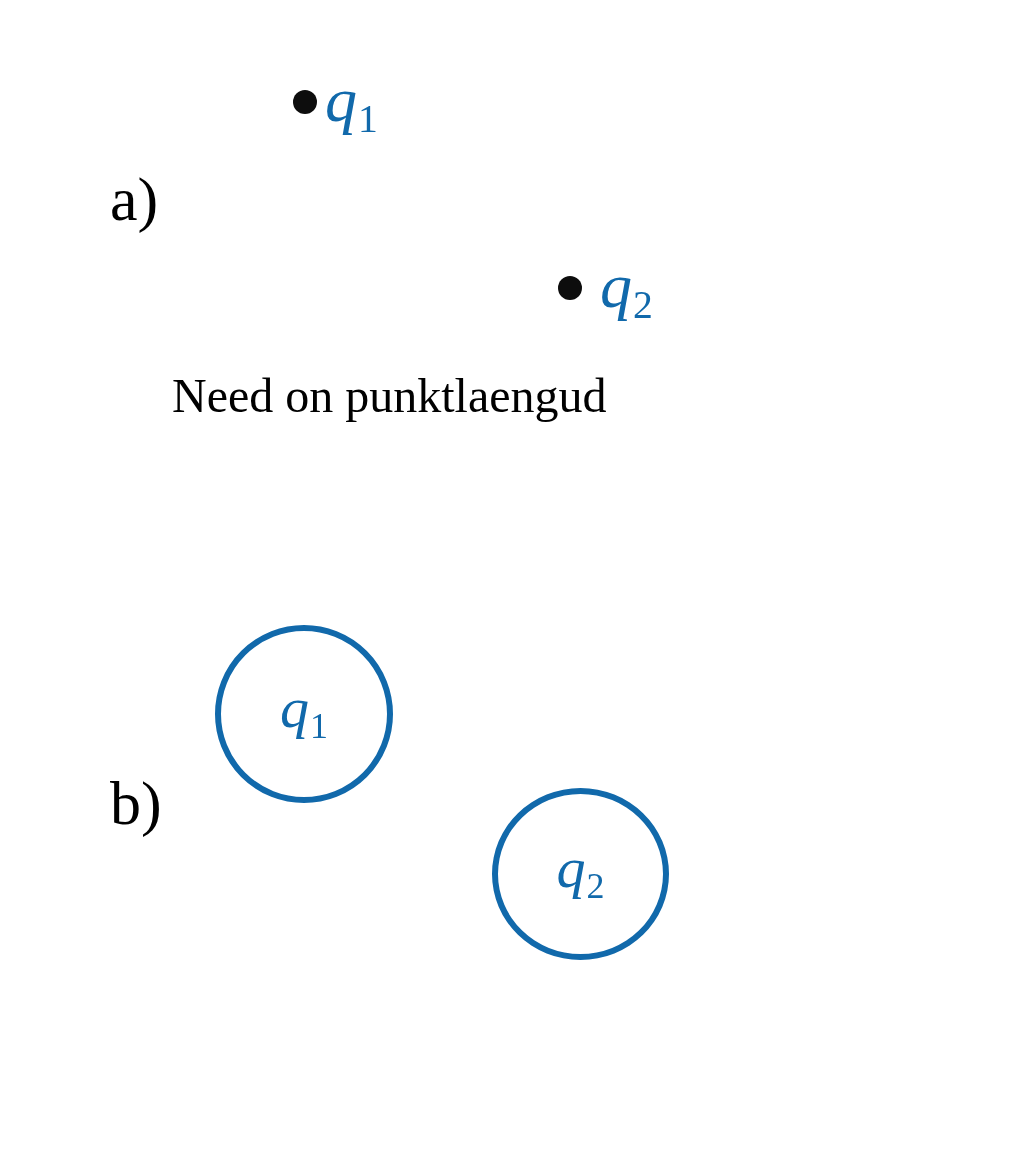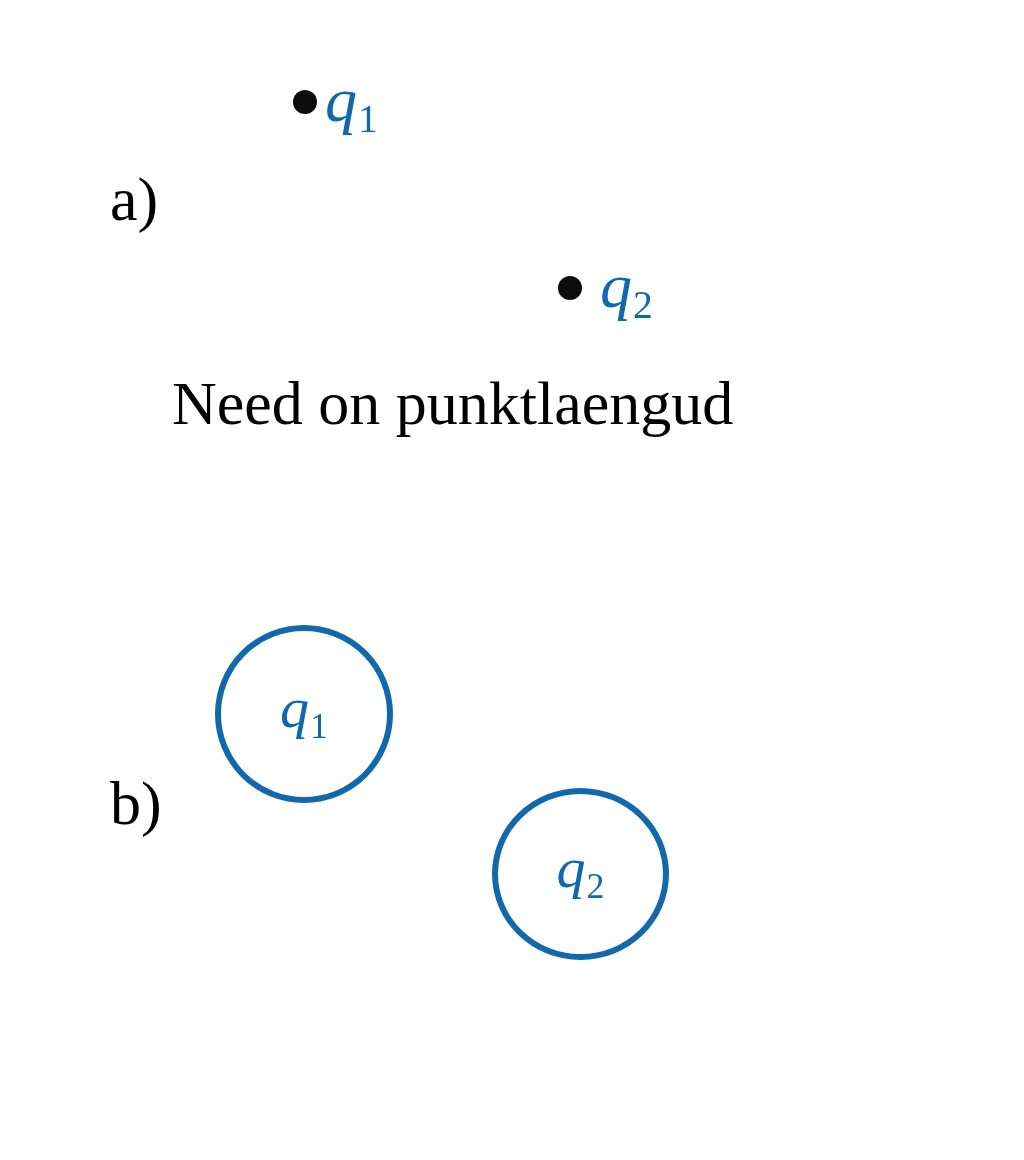--- a/index.html
+++ b/index.html
@@ -60,21 +60,21 @@
     justify-content: center;
   }
   .charge-circle .q-label {
     font-size: 58px;
     transform: translateY(-2px);
   }
 
   
   .caption {
     font-family: "Liberation Serif", "DejaVu Serif", serif;
-    font-size: 62px;
+    font-size: 48px;
     line-height: 1;
     color: #000000;
     white-space: nowrap;
   }
 </style>
 </head>
 <body>
 
 <div id="figure">
 

